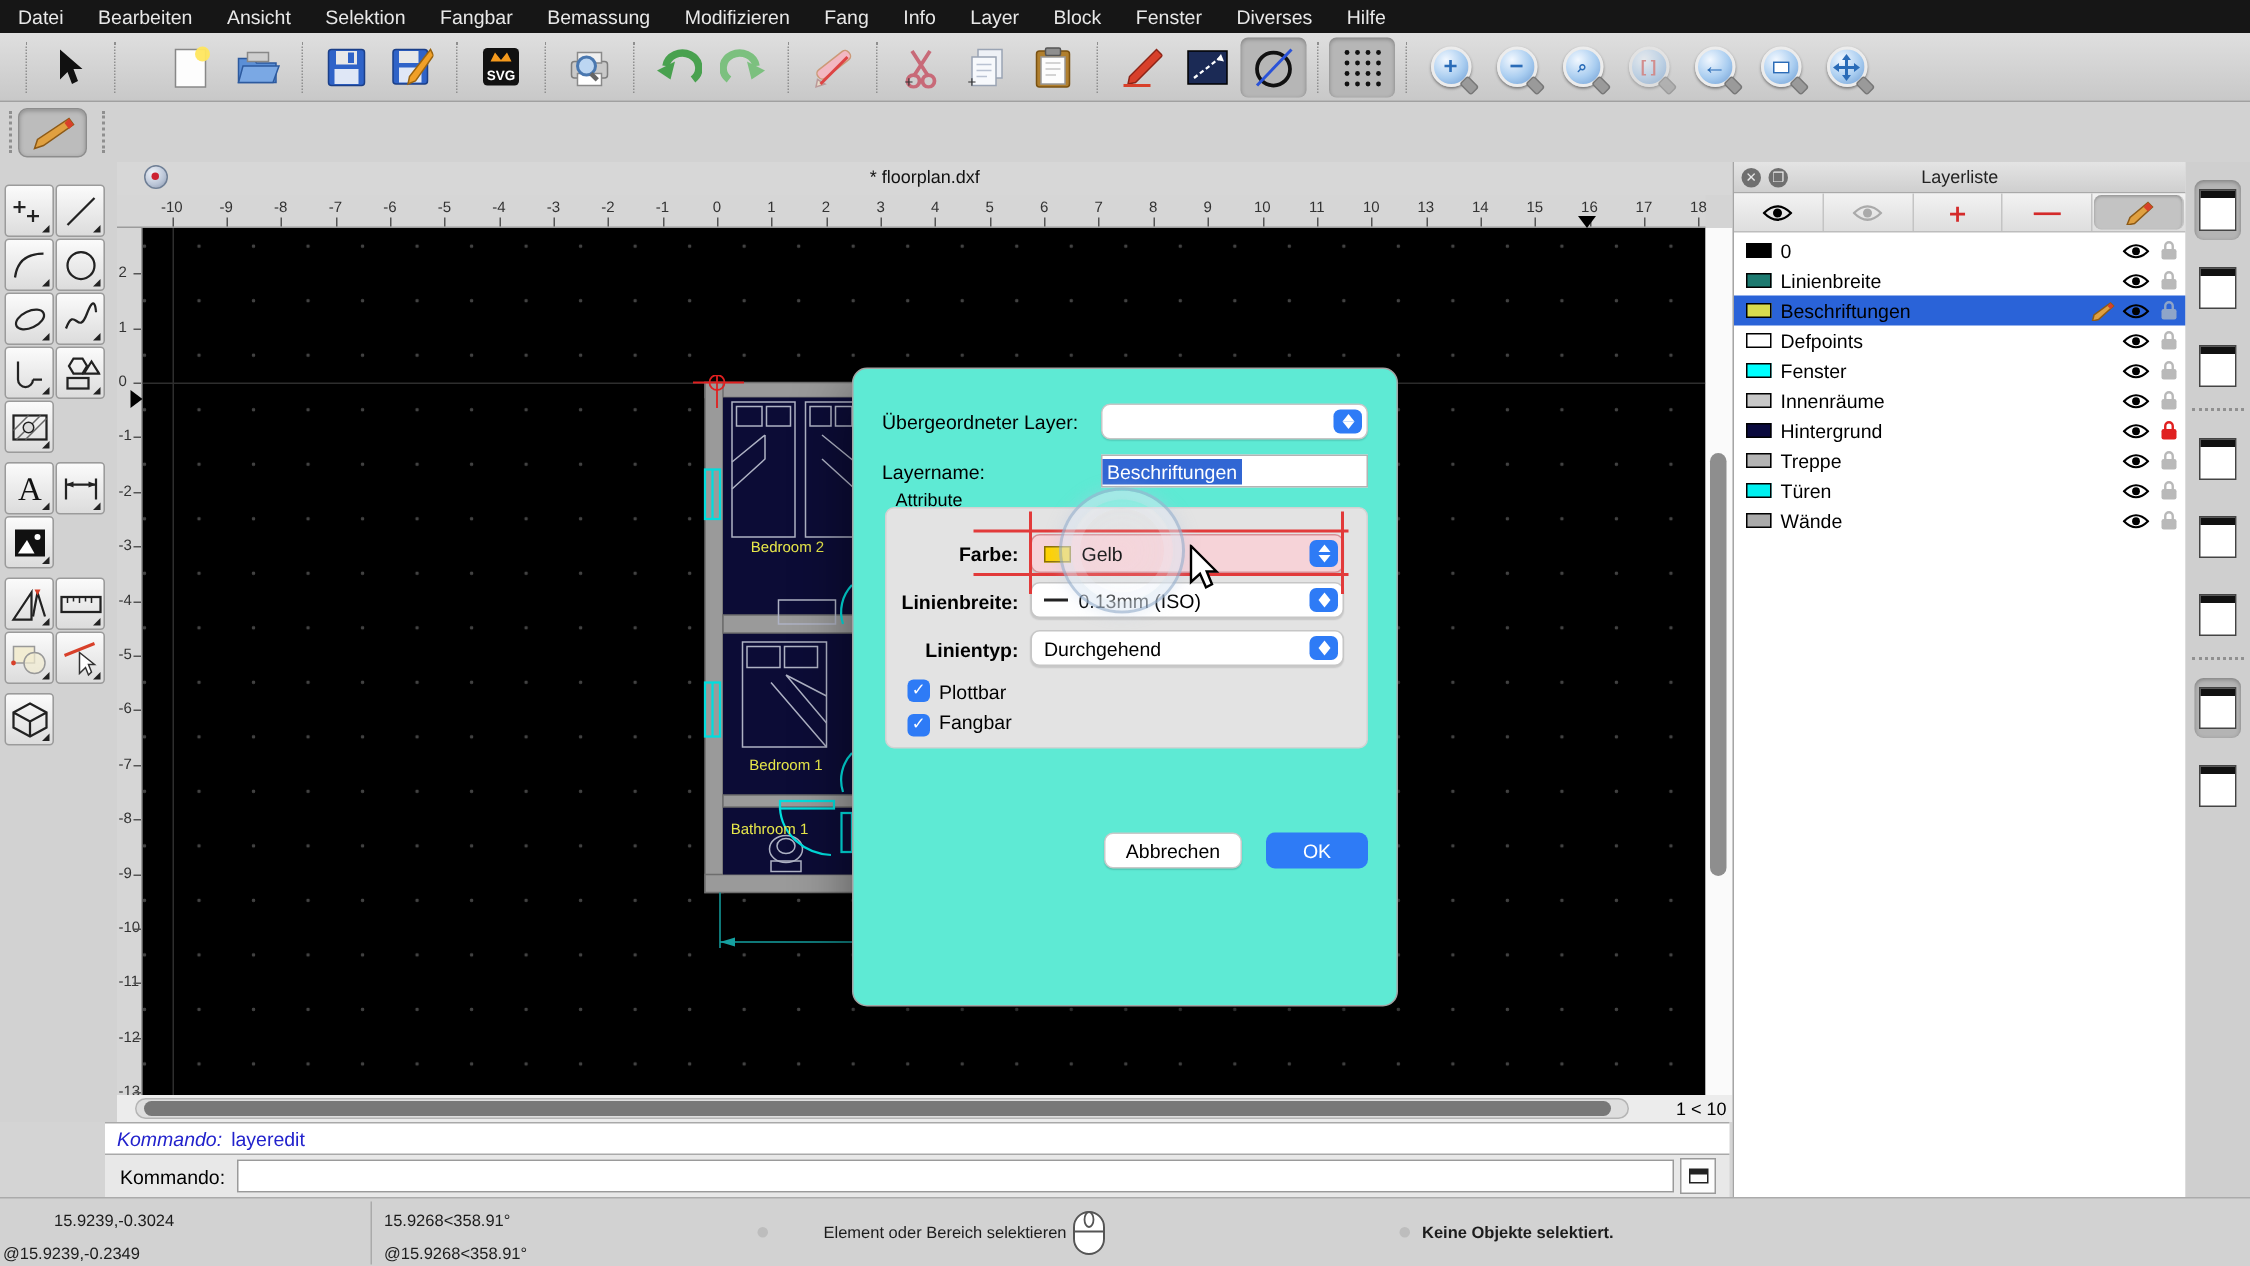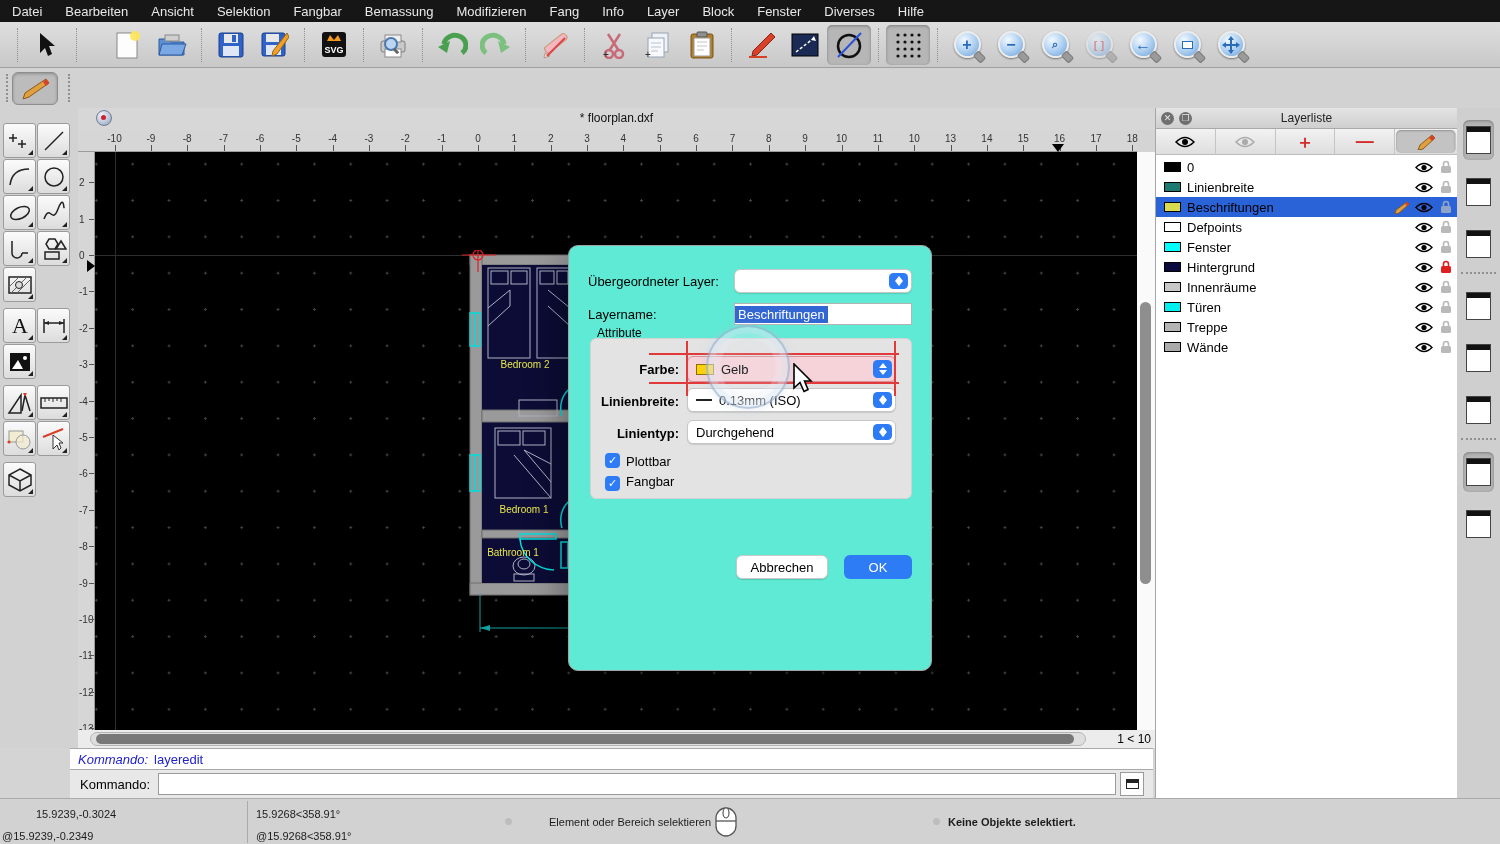--- a/index.html
+++ b/index.html
@@ -823,70 +823,70 @@
             </svg>
           </span>
           <span class="licon">
             <svg width="12" height="14">
               <rect x="1" y="6" width="10" height="7" rx="1.5" fill="#b9b9b9"></rect>
               <path d="M3.5 6 V4 a2.5 2.5 0 0 1 5 0 V6" stroke="#b9b9b9" stroke-width="1.6" fill="none"></path>
             </svg>
           </span>
         </div>
         <div class="lrow">
-          <span class="lsw" style="background:#0a0a3e"></span>
-          <span class="lname">Hintergrund</span>
+          <span class="lsw" style="background:#c8c8c8"></span>
+          <span class="lname">Innenräume</span>
           <span class="licon">
             <svg width="18" height="11">
               <path d="M1 5.5 Q9 -2.5 17 5.5 Q9 13.5 1 5.5Z" fill="none" stroke="#000" stroke-width="1.4"></path>
               <circle cx="9" cy="5.5" r="2.6" fill="#000"></circle>
             </svg>
           </span>
           <span class="licon">
             <svg width="12" height="14">
-              <rect x="1" y="6" width="10" height="7" rx="1.5" fill="#e02020"></rect>
-              <path d="M3.5 6 V4 a2.5 2.5 0 0 1 5 0 V6" stroke="#e02020" stroke-width="1.6" fill="none"></path>
+              <rect x="1" y="6" width="10" height="7" rx="1.5" fill="#b9b9b9"></rect>
+              <path d="M3.5 6 V4 a2.5 2.5 0 0 1 5 0 V6" stroke="#b9b9b9" stroke-width="1.6" fill="none"></path>
             </svg>
           </span>
         </div>
         <div class="lrow">
-          <span class="lsw" style="background:#c8c8c8"></span>
-          <span class="lname">Innenräume</span>
+          <span class="lsw" style="background:#0a0a3e"></span>
+          <span class="lname">Hintergrund</span>
           <span class="licon">
             <svg width="18" height="11">
               <path d="M1 5.5 Q9 -2.5 17 5.5 Q9 13.5 1 5.5Z" fill="none" stroke="#000" stroke-width="1.4"></path>
               <circle cx="9" cy="5.5" r="2.6" fill="#000"></circle>
             </svg>
           </span>
           <span class="licon">
             <svg width="12" height="14">
+              <rect x="1" y="6" width="10" height="7" rx="1.5" fill="#e02020"></rect>
+              <path d="M3.5 6 V4 a2.5 2.5 0 0 1 5 0 V6" stroke="#e02020" stroke-width="1.6" fill="none"></path>
+            </svg>
+          </span>
+        </div>
+        <div class="lrow">
+          <span class="lsw" style="background:#b4b4b4"></span>
+          <span class="lname">Treppe</span>
+          <span class="licon">
+            <svg width="18" height="11">
+              <path d="M1 5.5 Q9 -2.5 17 5.5 Q9 13.5 1 5.5Z" fill="none" stroke="#000" stroke-width="1.4"></path>
+              <circle cx="9" cy="5.5" r="2.6" fill="#000"></circle>
+            </svg>
+          </span>
+          <span class="licon">
+            <svg width="12" height="14">
               <rect x="1" y="6" width="10" height="7" rx="1.5" fill="#b9b9b9"></rect>
               <path d="M3.5 6 V4 a2.5 2.5 0 0 1 5 0 V6" stroke="#b9b9b9" stroke-width="1.6" fill="none"></path>
             </svg>
           </span>
         </div>
         <div class="lrow">
           <span class="lsw" style="background:#00f0f0"></span>
           <span class="lname">Türen</span>
-          <span class="licon">
-            <svg width="18" height="11">
-              <path d="M1 5.5 Q9 -2.5 17 5.5 Q9 13.5 1 5.5Z" fill="none" stroke="#000" stroke-width="1.4"></path>
-              <circle cx="9" cy="5.5" r="2.6" fill="#000"></circle>
-            </svg>
-          </span>
-          <span class="licon">
-            <svg width="12" height="14">
-              <rect x="1" y="6" width="10" height="7" rx="1.5" fill="#b9b9b9"></rect>
-              <path d="M3.5 6 V4 a2.5 2.5 0 0 1 5 0 V6" stroke="#b9b9b9" stroke-width="1.6" fill="none"></path>
-            </svg>
-          </span>
-        </div>
-        <div class="lrow">
-          <span class="lsw" style="background:#b4b4b4"></span>
-          <span class="lname">Treppe</span>
           <span class="licon">
             <svg width="18" height="11">
               <path d="M1 5.5 Q9 -2.5 17 5.5 Q9 13.5 1 5.5Z" fill="none" stroke="#000" stroke-width="1.4"></path>
               <circle cx="9" cy="5.5" r="2.6" fill="#000"></circle>
             </svg>
           </span>
           <span class="licon">
             <svg width="12" height="14">
               <rect x="1" y="6" width="10" height="7" rx="1.5" fill="#b9b9b9"></rect>
               <path d="M3.5 6 V4 a2.5 2.5 0 0 1 5 0 V6" stroke="#b9b9b9" stroke-width="1.6" fill="none"></path>

